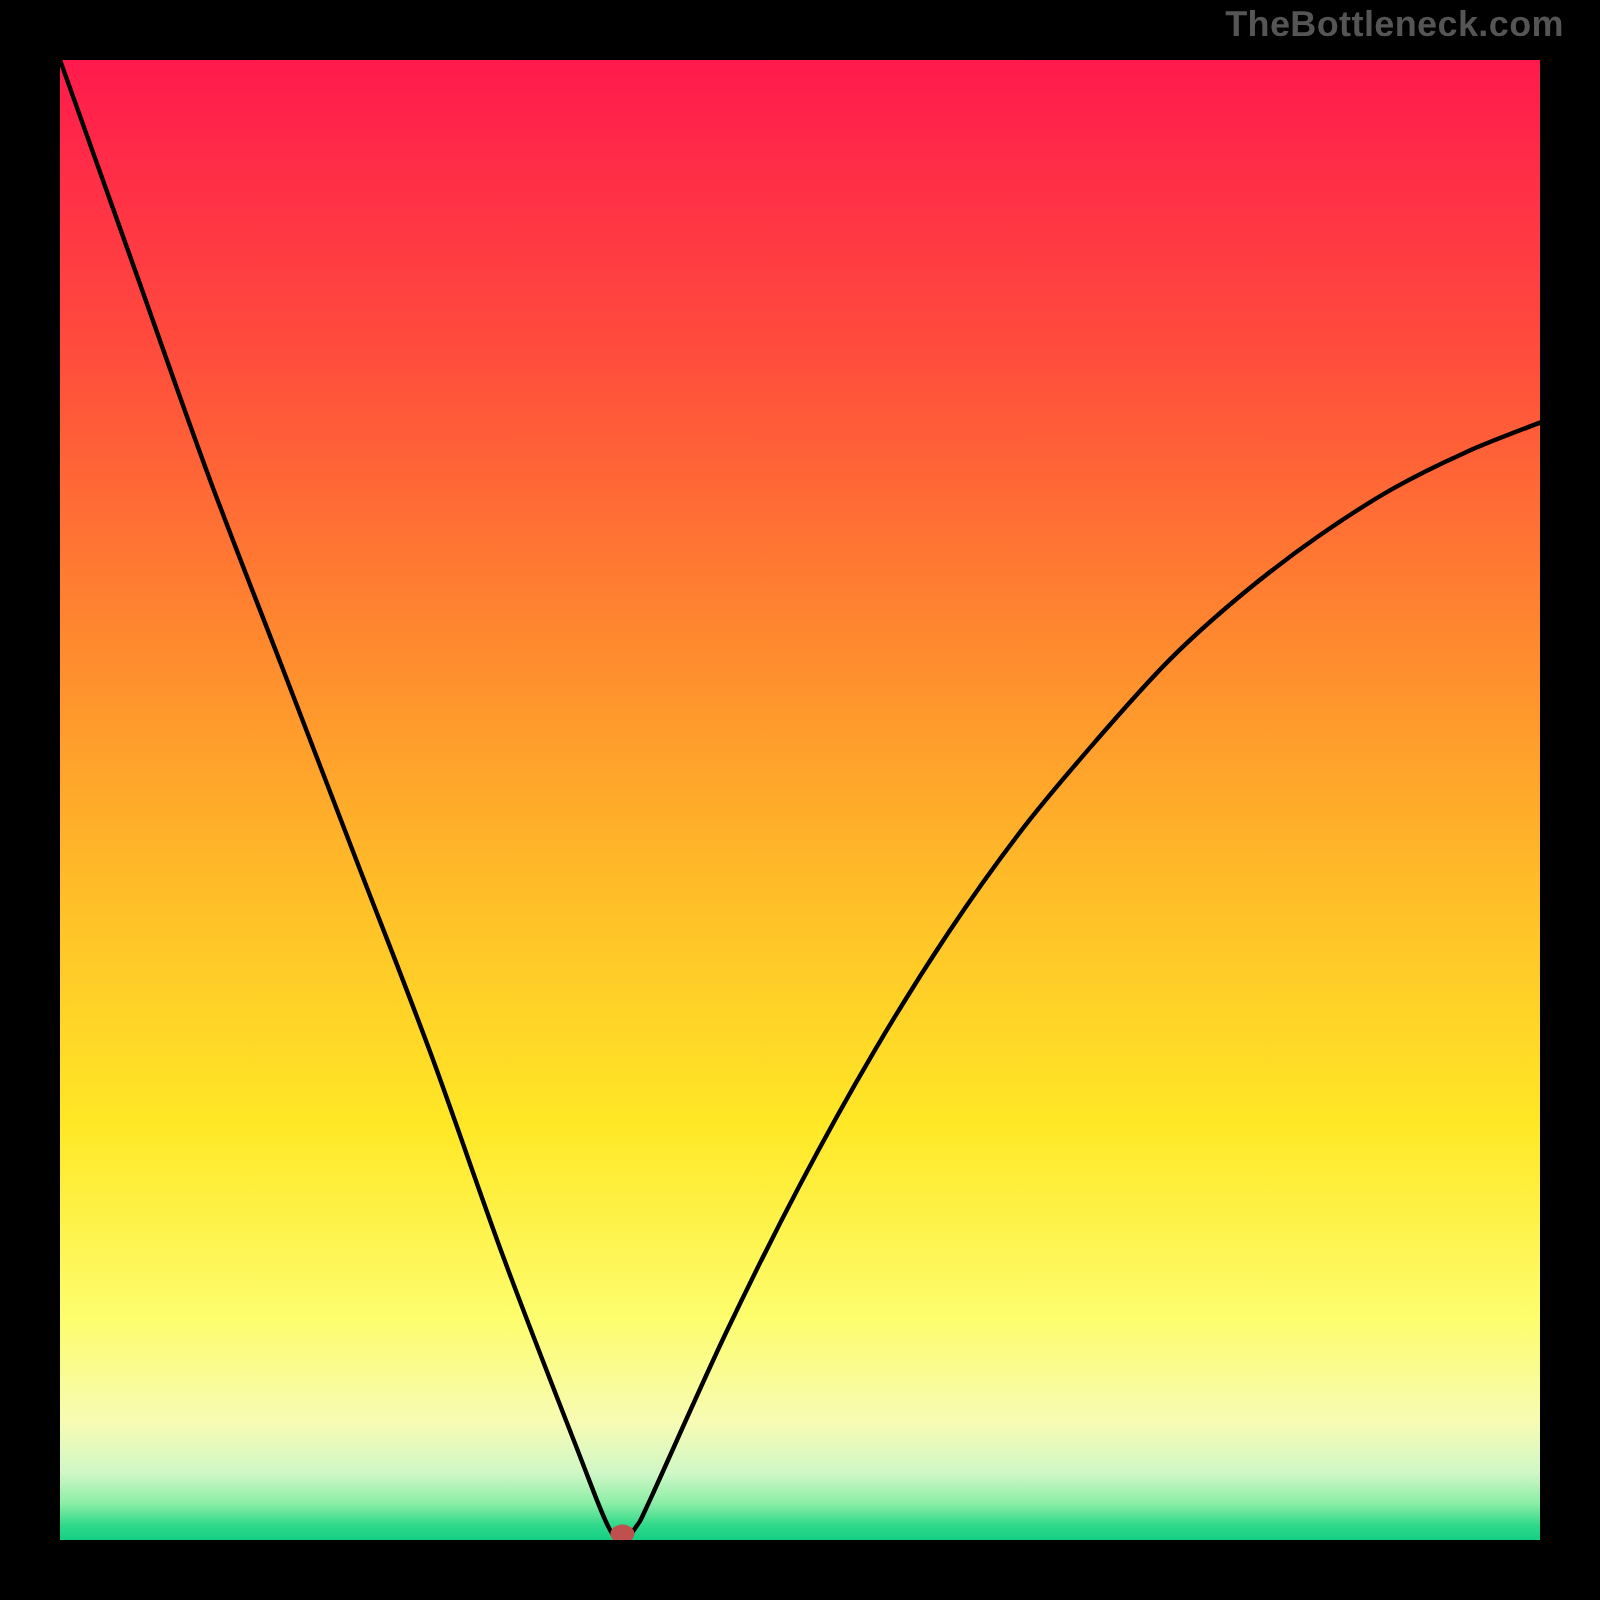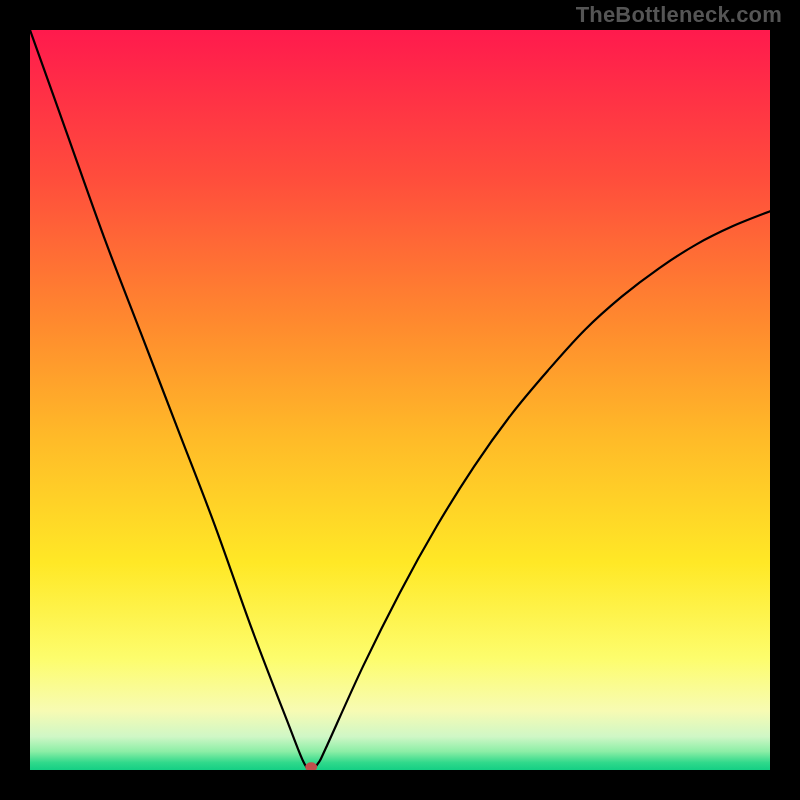--- a/index.html
+++ b/index.html
@@ -15,21 +15,21 @@
     position: relative;
     width: 800px;
     height: 800px;
     background: #000;
   }
   .watermark {
     position: absolute;
     top: 2px;
     right: 18px;
     color: #555;
-    font-size: 22px;
+    font-size: 18px;
     font-weight: 600;
     letter-spacing: 0.2px;
     user-select: none;
     z-index: 5;
   }
   .plot-area {
     position: absolute;
     left: 30px;
     top: 30px;
     width: 740px;

